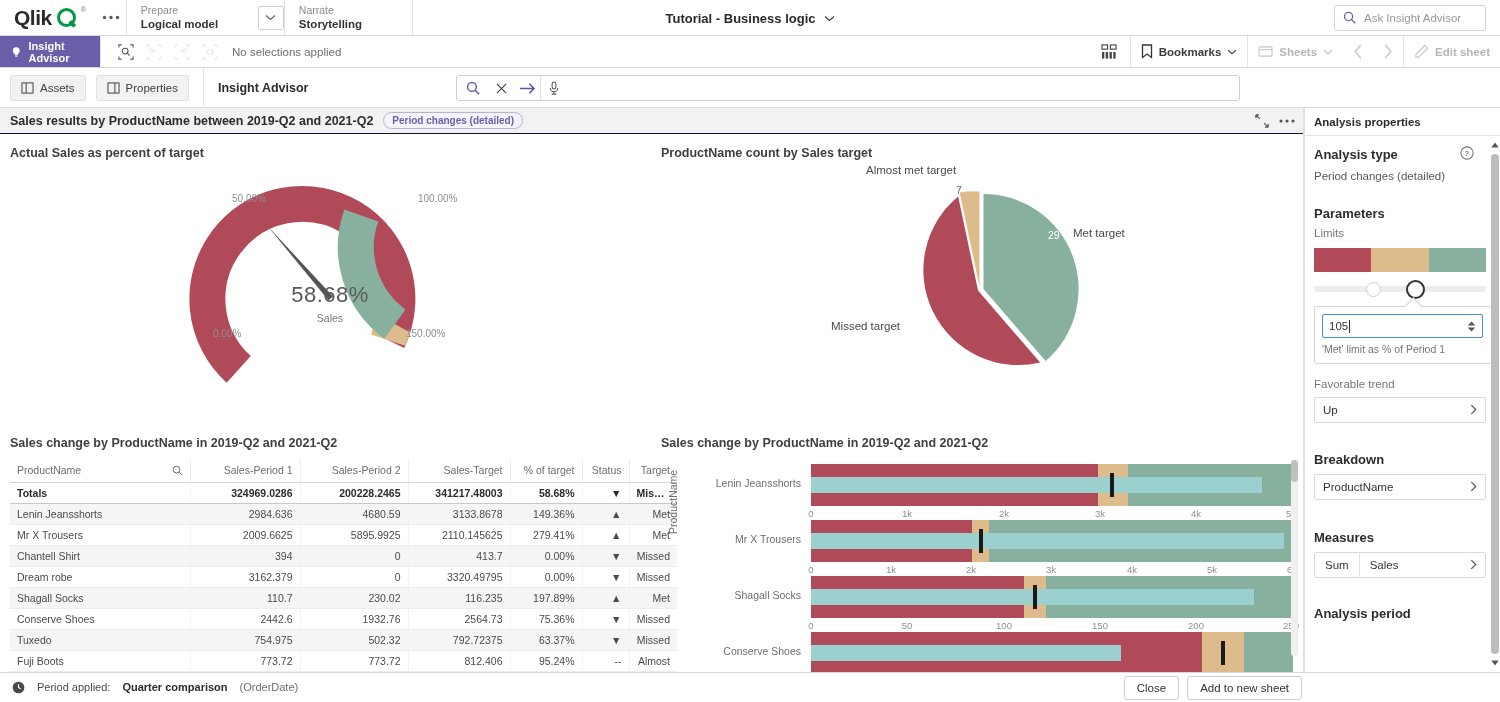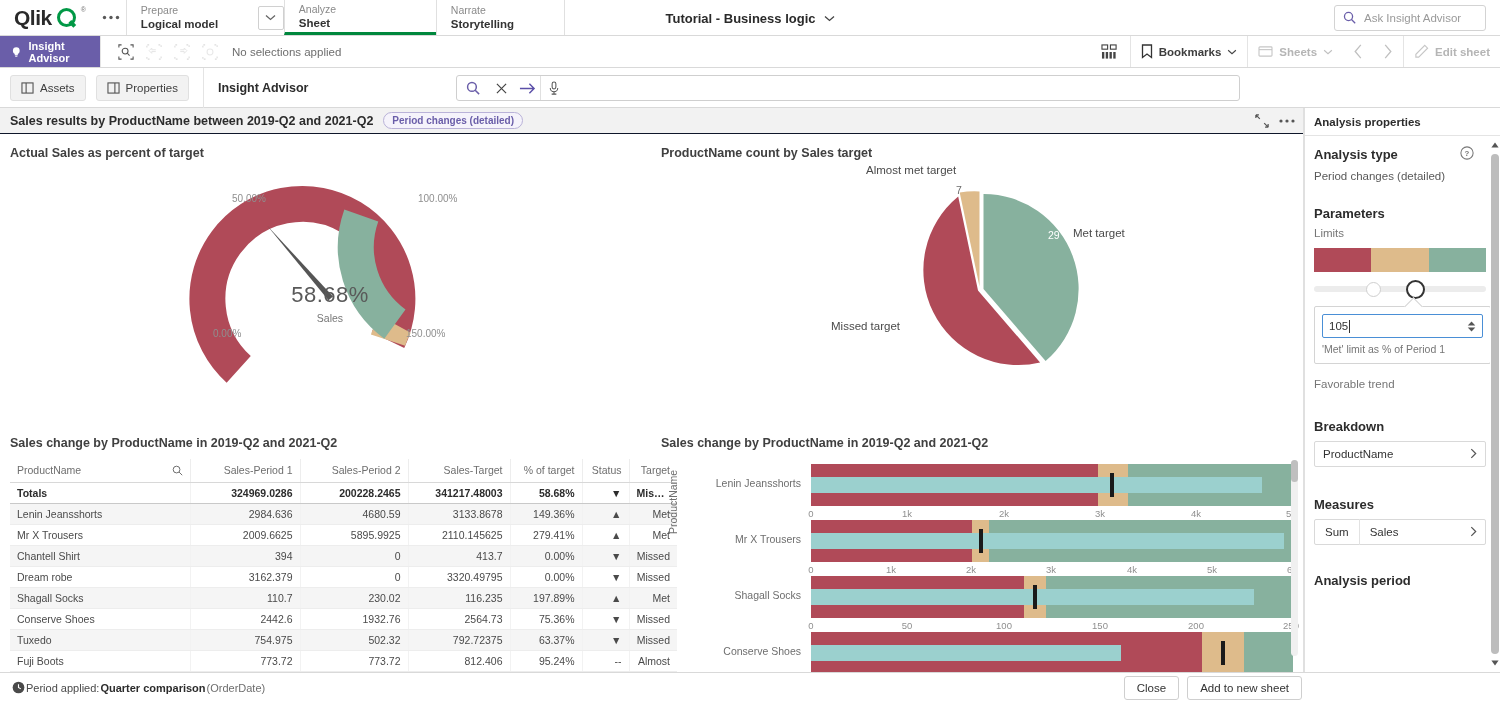--- a/index.html
+++ b/index.html
@@ -257,21 +257,21 @@
   .rp-scroll-track { position: absolute; right: 0; top: 0; width: 10px; height: 536px; background: #fff; }
   .rp-scroll-thumb { position: absolute; right: 1px; top: 18px; width: 8px; height: 500px; background: #bdbdbd; border-radius: 4px; cursor: pointer; }
   .rp-arrow { position: absolute; right: 0px; width: 10px; height: 14px; display: flex; align-items: center; justify-content: center; cursor: pointer; }
 
   
   .footer {
     position: absolute; top: 672px; left: 0; width: 1500px; height: 30px;
     background: #fff; border-top: 1px solid #d9d9d9; display: flex; align-items: center;
     padding: 0 12px;
   }
-  .footer-left { display: flex; align-items: center; gap: 1px; font-size: 11px; color: #4a4a4a; }
+  .footer-left { display: flex; align-items: flex-start; gap: 12px; font-size: 11px; color: #4a4a4a; }
   .footer-left b { font-weight: 700; color: #2c2c2c; }
   .footer-left .muted { color: #6e6e6e; }
   .footer-btns { margin-left: auto; display: flex; gap: 8px; margin-right: 186px; }
   .fbtn {
     height: 24px; padding: 0 12px; border: 1px solid #cfcfcf; border-radius: 3px;
     background: #fff; font-size: 11.5px; color: #333; cursor: pointer;
     display: flex; align-items: center;
   }
   .edge-scroll {
     position: absolute; right: 0; top: 36px; width: 6px; height: 32px; background: #e8e8e8;
@@ -299,24 +299,20 @@
     <div class="navsec">
       <span class="kicker">Prepare</span>
       <span class="label">Logical model</span>
     </div>
     <div class="nav-chevron-box">
       <svg width="11" height="7" viewBox="0 0 11 7">
           <path d="M1 1.5L5.5 5.5L10 1.5" stroke="#666" stroke-width="1.3" fill="none"></path>
         </svg>
     </div>
 
-    <div class="navsec navsec-analyze active">
-      <span class="kicker">Analyze</span>
-      <span class="label">Sheet</span>
-    </div>
     <div class="navsec">
       <span class="kicker">Narrate</span>
       <span class="label">Storytelling</span>
     </div>
 
     <div class="topbar-spacer"></div>
 
     <div class="ask-box">
       <svg width="13" height="13" viewBox="0 0 16 16">
           <circle cx="6.8" cy="6.8" r="5" stroke="#6a5ea9" stroke-width="1.6" fill="none"></circle>
@@ -797,20 +793,28 @@
               </svg>
             <svg width="9" height="5" viewBox="0 0 10 6">
                 <path d="M5 5.5L0.5 0.5h9z" fill="#555"></path>
               </svg>
           </span>
         </div>
         <div class="helper">'Met' limit as % of Period 1</div>
       </div>
 
       <div class="rp-lbl" style="margin-top:14px;">Favorable trend</div>
+      <div class="selbtn">
+        <span>Up</span>
+        <span class="chev">
+          <svg width="7" height="11" viewBox="0 0 8 12">
+              <path d="M1.5 1l5 5-5 5" stroke="#555" stroke-width="1.4" fill="none"></path>
+            </svg>
+        </span>
+      </div>
 
       <div class="rp-h" style="margin-top:29px;">Breakdown</div>
       <div class="selbtn">
         <span>ProductName</span>
         <span class="chev">
           <svg width="7" height="11" viewBox="0 0 8 12">
               <path d="M1.5 1l5 5-5 5" stroke="#555" stroke-width="1.4" fill="none"></path>
             </svg>
         </span>
       </div>

